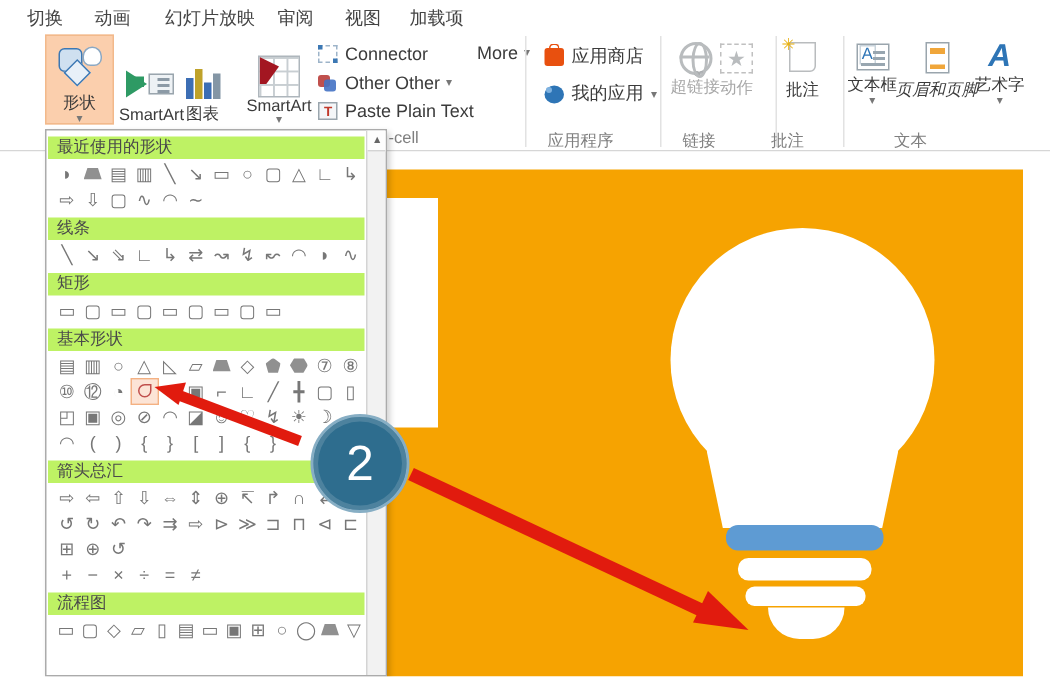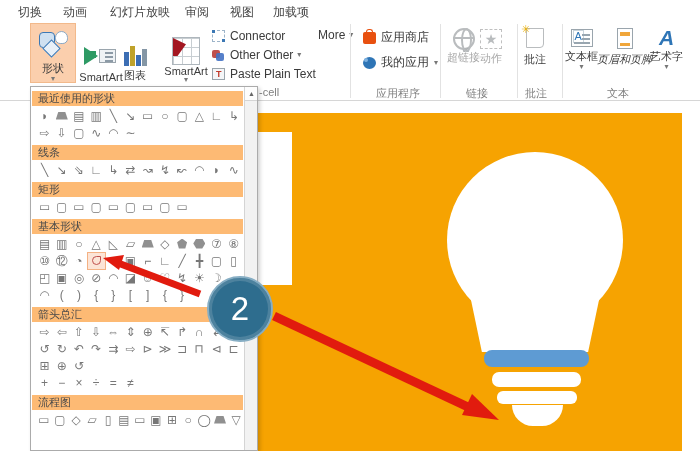--- a/index.html
+++ b/index.html
@@ -9,21 +9,21 @@
 
   
   .tabbar { position:absolute; left:0; top:0; width:700px; height:22px; background:#fff; }
   .tab { position:absolute; top:4px; font-size:12px; color:#444; white-space:nowrap; cursor:default; }
 
   
   .ribbon { position:absolute; left:0; top:22px; width:700px; height:79px; background:#fff; border-bottom:1px solid #d6d6d6; }
   .vsep { position:absolute; top:2px; height:74px; width:1px; background:#e2e2e2; }
   .biglabel { font-size:11px; color:#3b3b3b; text-align:center; }
   .ddown { font-size:8px; color:#777; line-height:6px; }
-  .grouplabel { position:absolute; top:64px; font-size:11px; color:#7f7f7f; text-align:center; white-space:nowrap; }
+  .grouplabel { position:absolute; top:64px; font-size:11px; color:#7f7f7f; white-space:nowrap; }
 
   .bigbtn { position:absolute; top:1px; height:60px; display:flex; flex-direction:column; align-items:center;justify-content:flex-end; }
   .bigbtn.hl { background:#fbcfad; border:1px solid #f2b98b; }
 
   
   .shapes-ico { position:relative; width:30px; height:30px; margin-top:4px; }
   .shapes-ico .rsq { position:absolute; left:1px; top:1px; width:16px; height:16px; border:1.5px solid #3c78b4; border-radius:4px; background:#cfe0f0; }
   .shapes-ico .pent { position:absolute; right:0; top:0; width:13px; height:13px; border:1.5px solid #8aa8c4; border-radius:50% 50% 40% 40%; background:#fff; }
   .shapes-ico .dia { position:absolute; left:7px; top:11px; width:13px; height:13px; border:1.5px solid #3c78b4; background:#e8f0f8; transform:rotate(45deg); }
   
@@ -83,21 +83,21 @@
   .bulb-neck { position:absolute; left:471px; top:199px; width:128px; height:52px; background:#fff; clip-path:polygon(0 0,100% 0,91.5% 100%,8.5% 100%); }
   .bulb-blue { position:absolute; left:484px; top:249px; width:105px; height:17px; border-radius:8px; }
   .bulb-bar1 { position:absolute; left:492px; top:271px; width:89px; height:15px; border-radius:7px; background:#fff; }
   .bulb-bar2 { position:absolute; left:497px; top:290px; width:80px; height:13px; border-radius:6px; background:#fff; }
   .bulb-cap  { position:absolute; left:512px; top:304px; width:51px; height:21px; border-radius:0 0 26px 26px; background:#fff; }
 
   
   .panel { position:absolute; left:30px; top:86px; width:228px; height:365px; background:#fff;
      border:1px solid #ababab; box-shadow:2px 2px 4px rgba(0,0,0,.18); overflow:hidden; }
   .panel-body { position:absolute; left:0; top:0; width:213px; height:365px; overflow:hidden; }
-  .sec-title { height:15px; line-height:15px; background:#fdba74; margin:4px 1px 1px 1px; padding-left:6px;
+  .sec-title { height:15px; line-height:15px; background:#bef264; margin:4px 1px 1px 1px; padding-left:6px;
      font-size:11px; color:#4a4a4a; }
   .cells-row { display:flex; height:17px; align-items:center; padding-left:5px; }
   .cell { width:17.2px; height:16px; display:flex; align-items:center; justify-content:center;
      font-size:12px; color:#777; line-height:16px; cursor:default; }
   .cell.sel { background:#fce4d6; outline:1px solid #f4b183; }
   .sh-teardrop { width:9px; height:9px; border:1px solid #888; border-radius:50% 0 50% 50%; }
   .cell.sel .sh-teardrop { border-color:#c0504d; }
   .sh-trap { width:12px; height:8px; background:#909090; clip-path:polygon(22% 0,78% 0,100% 100%,0 100%); }
   .sh-pent { width:10px; height:10px; background:#909090; clip-path:polygon(50% 0,100% 38%,82% 100%,18% 100%,0 38%); }
   .sh-hex { width:12px; height:10px; background:#909090; clip-path:polygon(25% 0,75% 0,100% 50%,75% 100%,25% 100%,0 50%); }

